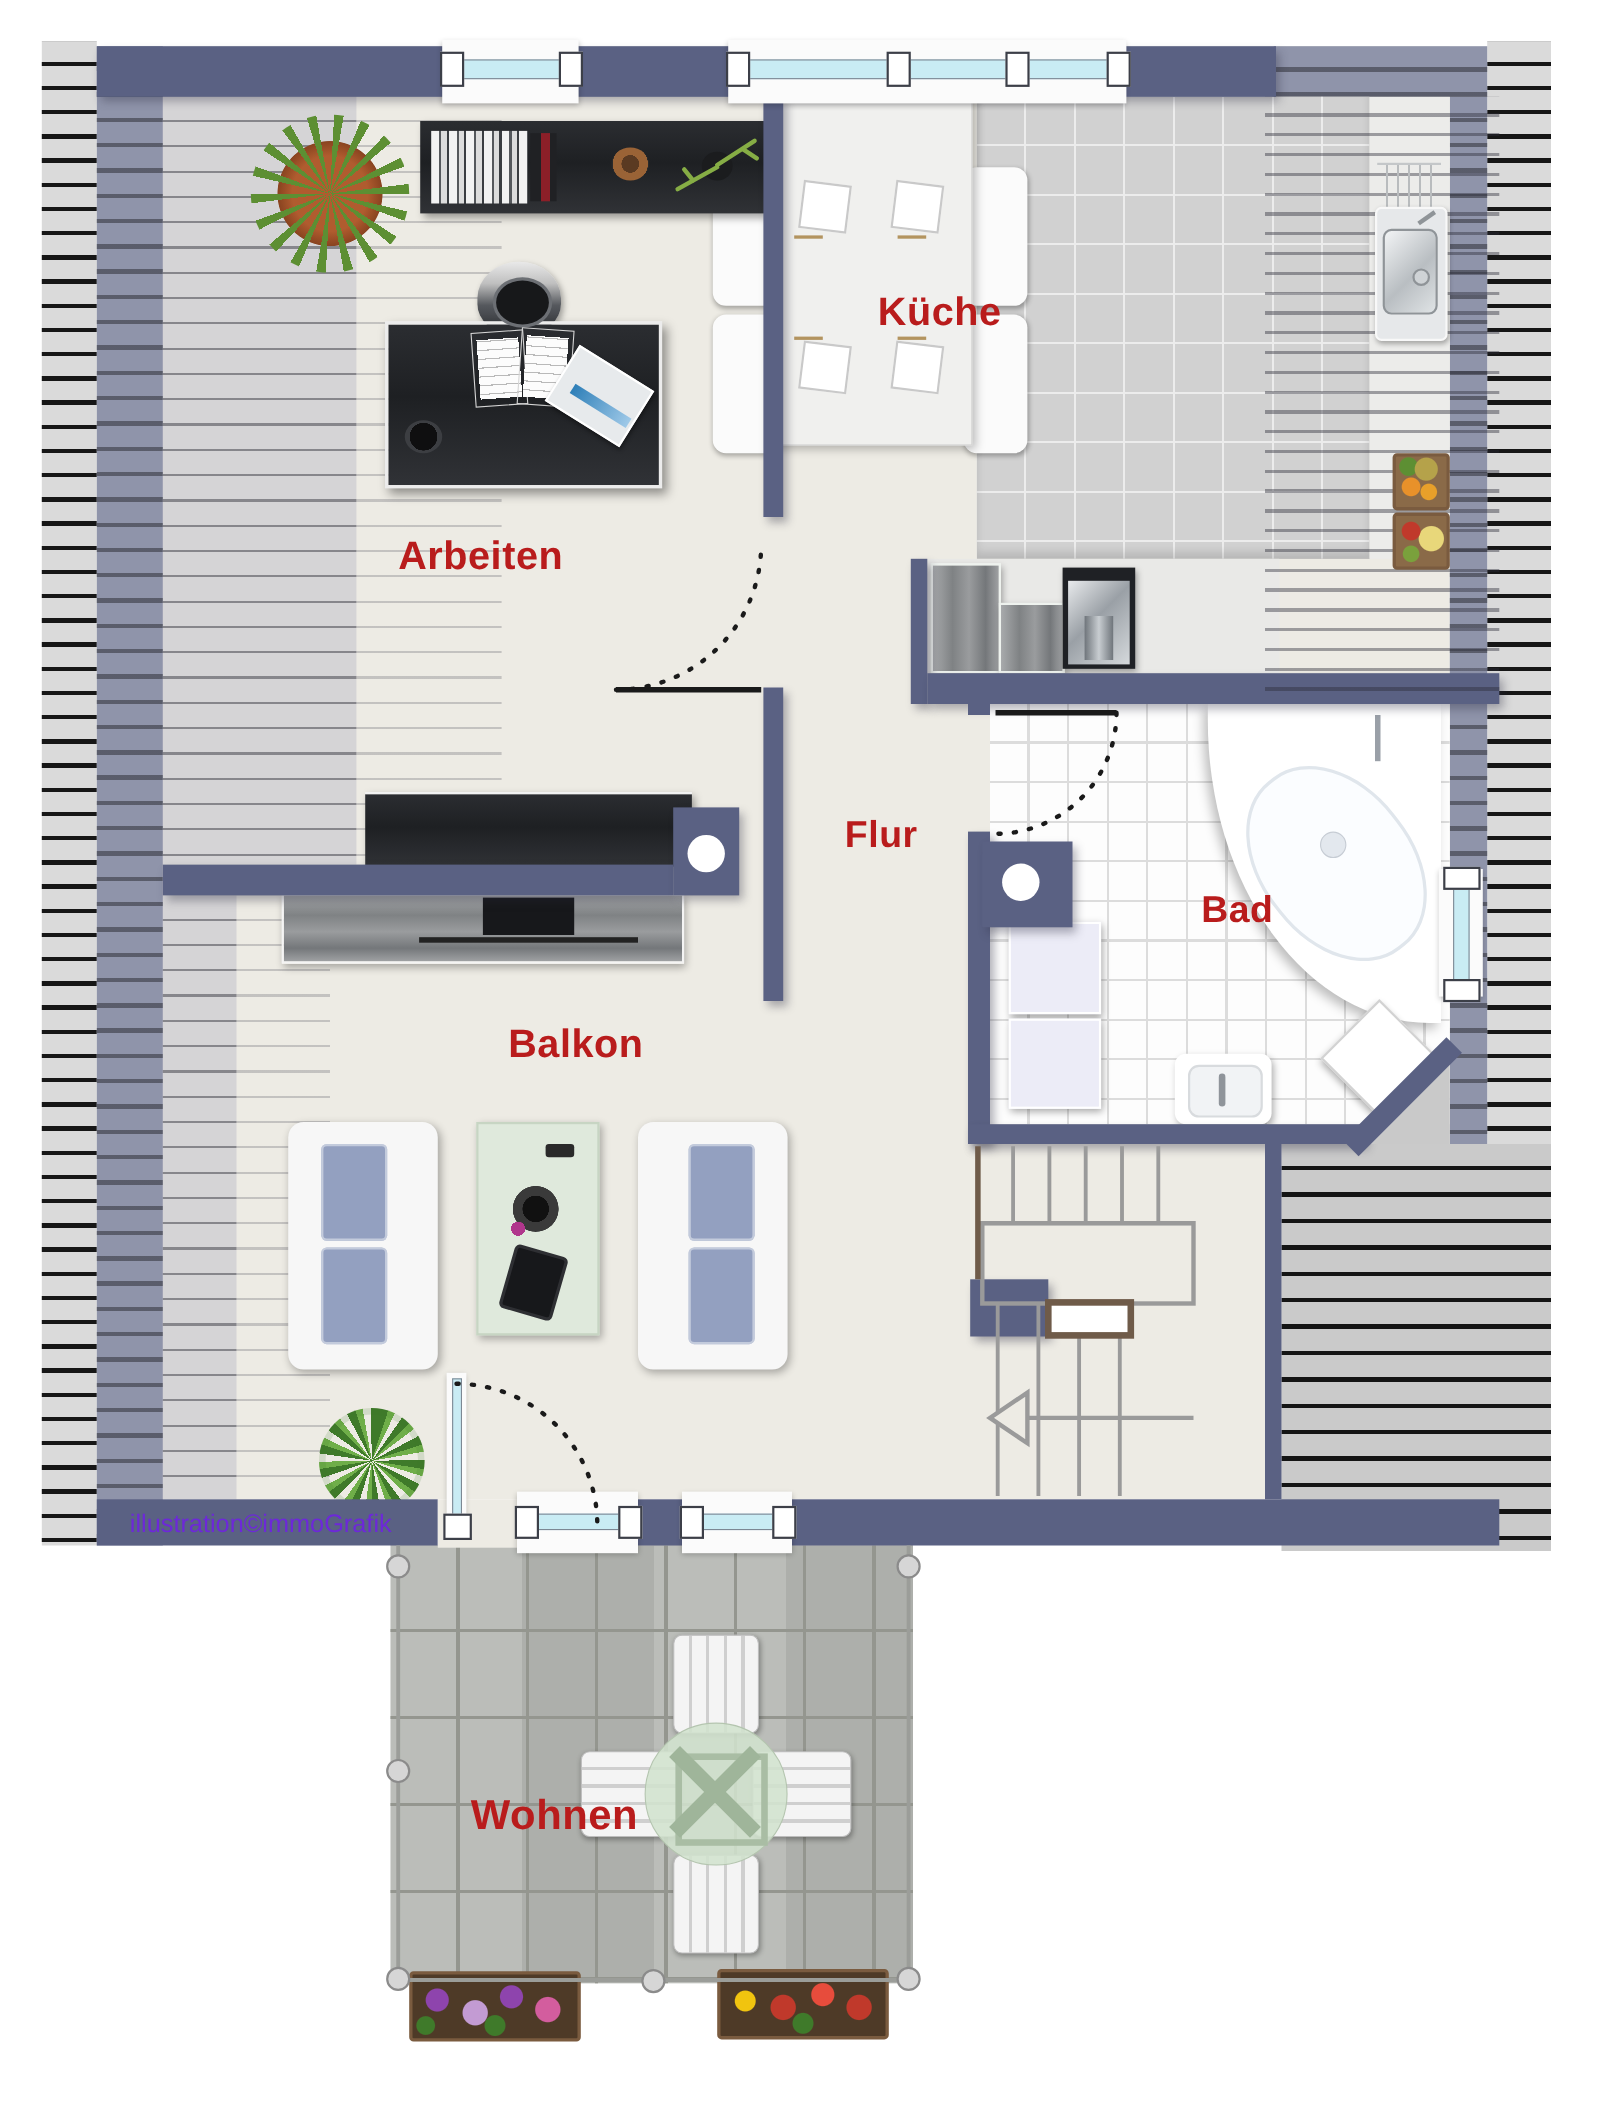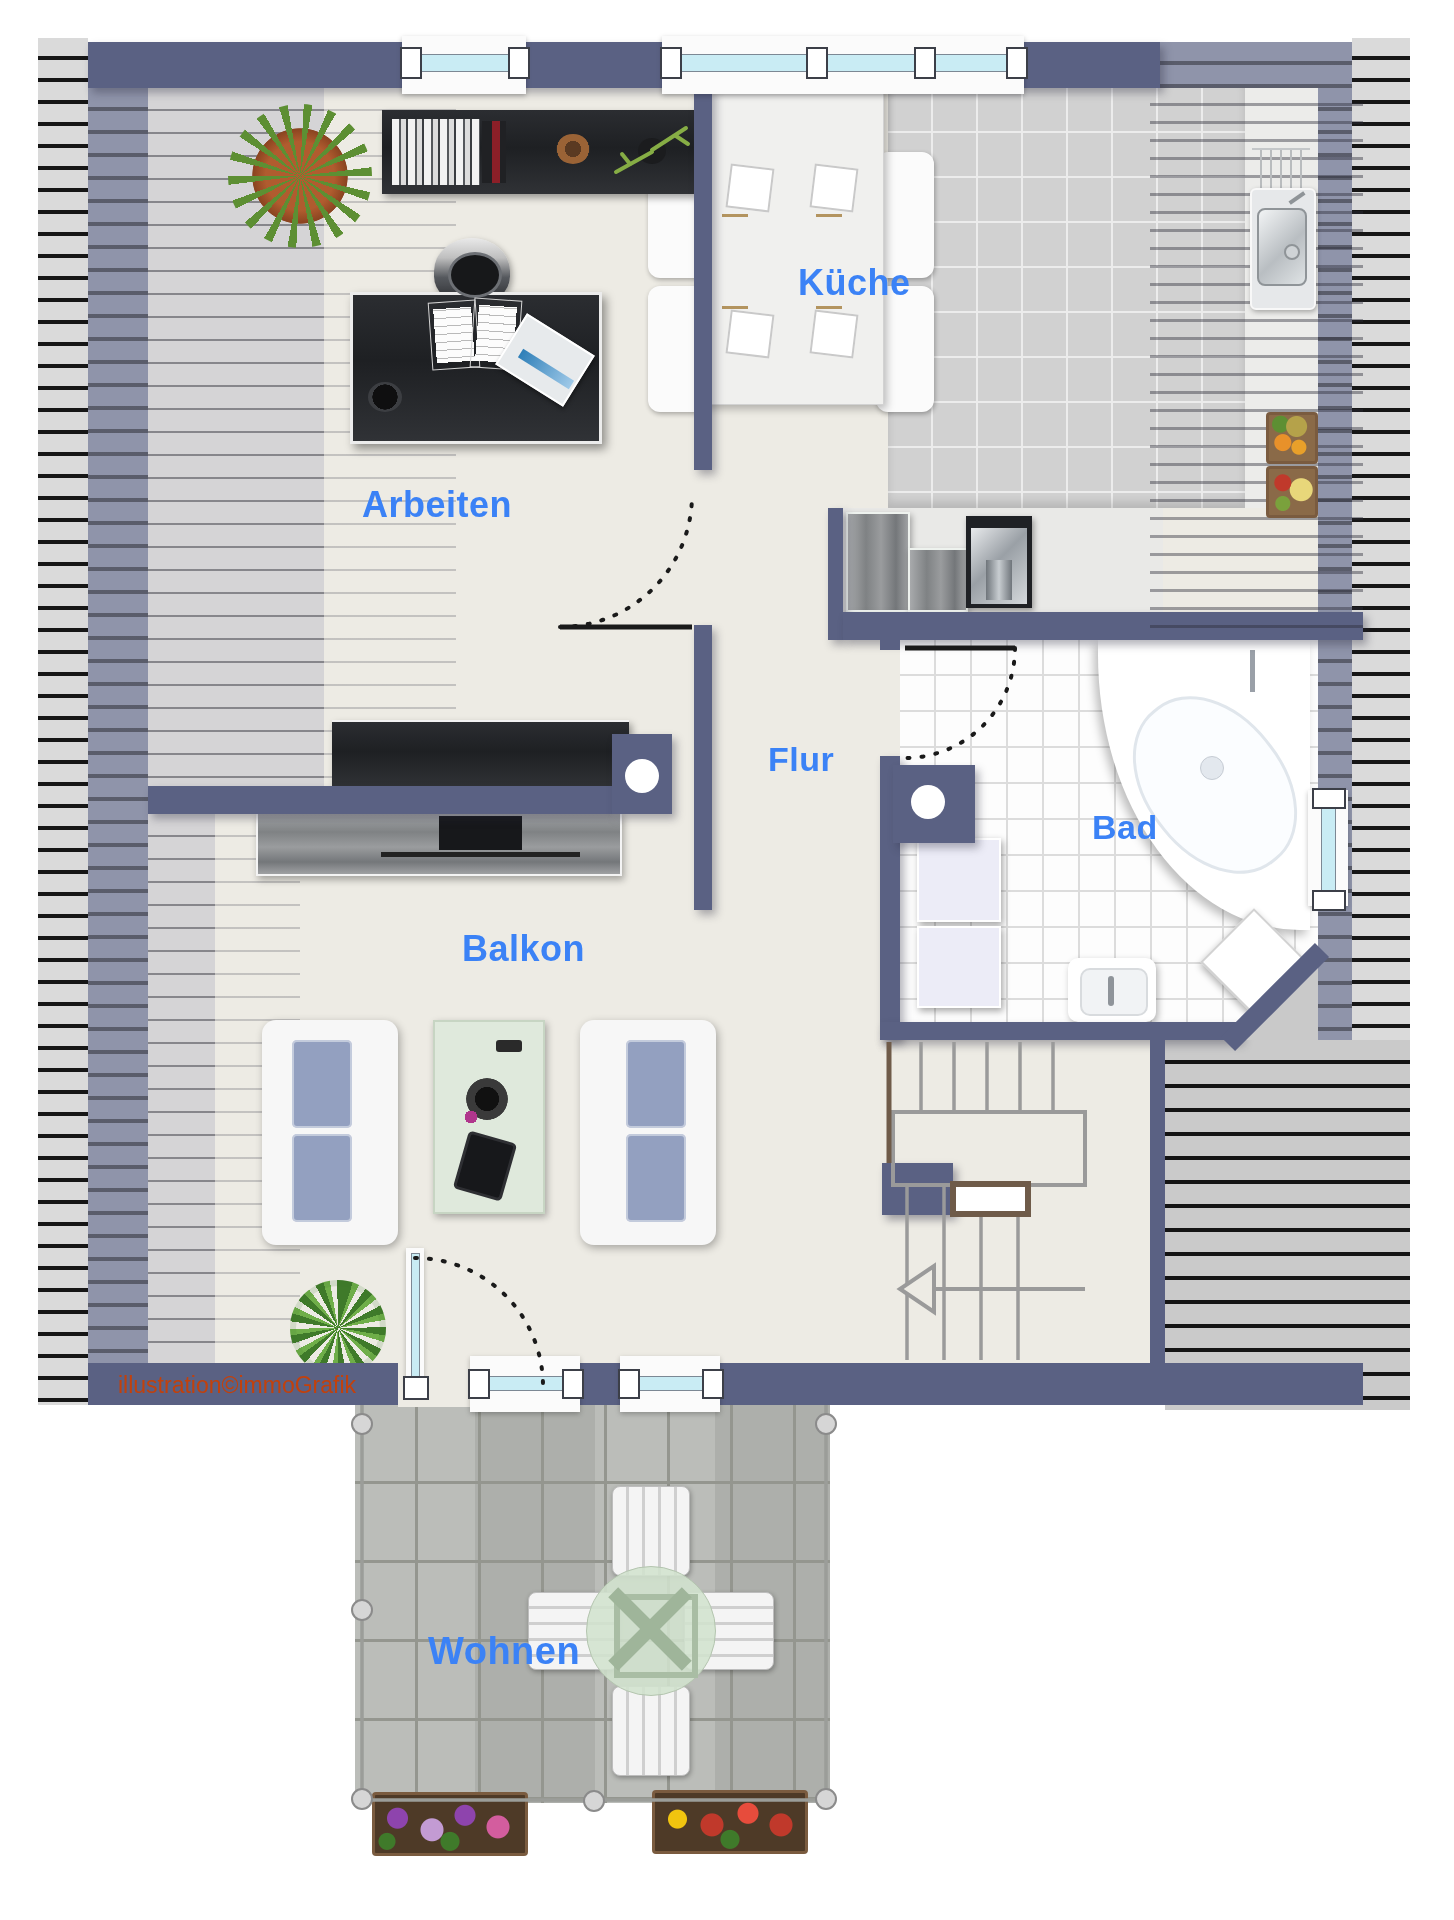--- a/index.html
+++ b/index.html
@@ -22,41 +22,41 @@
   .tiles-kitchen{background-color:#d1d1d1;
     background-image:repeating-linear-gradient(90deg,rgba(0,0,0,0) 0 43px,#ececec 43px 45px),
                      repeating-linear-gradient(180deg,rgba(0,0,0,0) 0 43px,#ececec 43px 45px);}
   .tiles-bath{background-color:#fdfdfd;
     background-image:repeating-linear-gradient(90deg,rgba(0,0,0,0) 0 34px,#dcdcdc 34px 36px),
                      repeating-linear-gradient(180deg,rgba(0,0,0,0) 0 34px,#dcdcdc 34px 36px);}
   .pavers{background-color:#b6b8b4;
     background-image:repeating-linear-gradient(90deg,rgba(0,0,0,0) 0 60px,#94968f 60px 63px),
                      repeating-linear-gradient(180deg,rgba(0,0,0,0) 0 76px,#94968f 76px 79px),
                      repeating-linear-gradient(90deg,rgba(255,255,255,.07) 0 120px,rgba(0,0,0,.05) 120px 240px);}
-  .room-label{position:absolute;color:#3b82f6;font-weight:600;letter-spacing:.5px;z-index:40;}
+  .room-label{position:absolute;color:#b91c1c;font-weight:600;letter-spacing:.5px;z-index:40;}
   .win-frame{background:#fbfbfb;box-shadow:0 2px 5px rgba(0,0,0,.25);z-index:24;}
   .win-glass{background:#c9ecf4;border:1px solid #7c8894;z-index:25;}
   .win-cap{background:#ffffff;border:2px solid #3c3f48;z-index:26;}
   .white-dot{background:#ffffff;border-radius:50%;z-index:22;}
   .wood{background:linear-gradient(180deg,#a8aaac,#7f8284 30%,#9a9c9e 55%,#74777a 80%,#9fa1a3);}
   .wood-v{background:linear-gradient(90deg,#a8aaac,#7f8284 30%,#9a9c9e 55%,#74777a 80%,#9fa1a3);}
   .dark-furn{background:linear-gradient(180deg,#2b2d31,#1e2023 45%,#303236);}
   .sofa{background:#f7f7f7;border-radius:14px;box-shadow:2px 3px 8px rgba(0,0,0,.3);z-index:12;}
   .cushion{background:#93a0c0;border-radius:5px;box-shadow:inset 0 0 0 2px rgba(255,255,255,.45);}
   .chair-dining{background:#fbfbfb;border-radius:12px;box-shadow:1px 2px 5px rgba(0,0,0,.3);z-index:11;}
   .napkin{background:#fff;border:2px solid #c9c9c9;transform:rotate(7deg);}
   .cutlery{background:#b3945f;}
   .lounger{background:#f4f4f4;border:1px solid #bdbdbd;border-radius:8px;box-shadow:1px 2px 5px rgba(0,0,0,.3);z-index:12;}
   .lounger.ns{background-image:repeating-linear-gradient(90deg,rgba(0,0,0,0) 0 13px,#cfcfcf 13px 16px);}
   .lounger.ew{background-image:repeating-linear-gradient(180deg,rgba(0,0,0,0) 0 13px,#cfcfcf 13px 16px);}
   .appliance{background:#ececf7;border:2px solid #ffffff;box-shadow:2px 3px 7px rgba(0,0,0,.35);z-index:12;}
   .flowerbox{border:3px solid #7a5b3f;border-radius:4px;z-index:30;}
   .leafplant{border-radius:50%;z-index:13;}
   svg.overlay{position:absolute;left:0;top:0;z-index:30;pointer-events:none;}
-  .credit{position:absolute;color:#c2410c;font-weight:400;z-index:41;}
+  .credit{position:absolute;color:#6d28d9;font-weight:400;z-index:41;}
   .disclaimer{position:absolute;color:#111;font-weight:600;letter-spacing:.3px;z-index:41;}
 </style>
 </head>
 <body>
 
 <div id="plan">
 
   <div class="abs floor" style="left:88px;top:42px;width:1230px;height:1321px;"></div>
 
   <div class="abs stripes-outer" style="left:38px;top:38px;width:50px;height:1367px;"></div>

